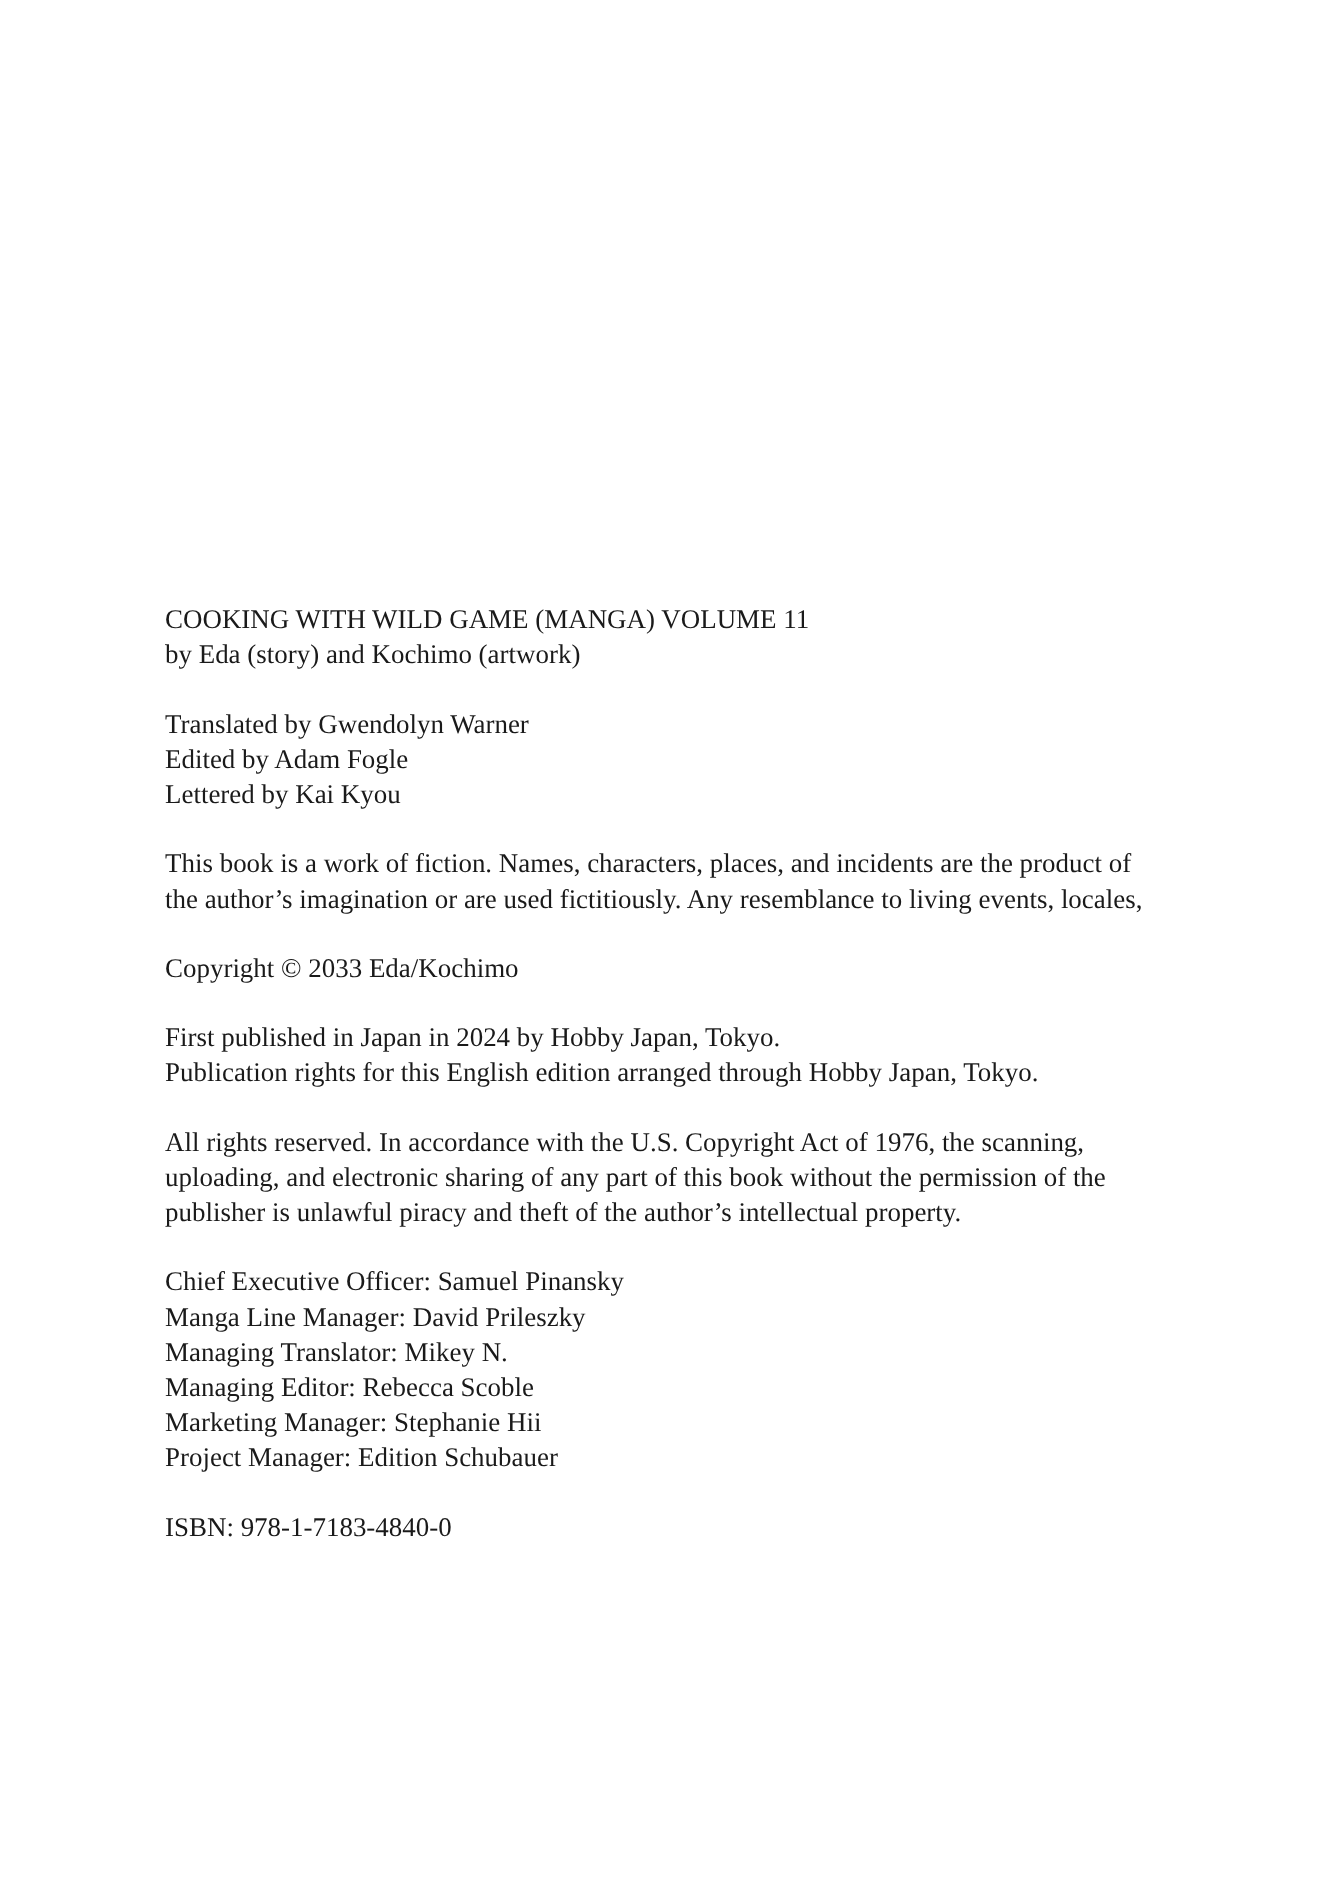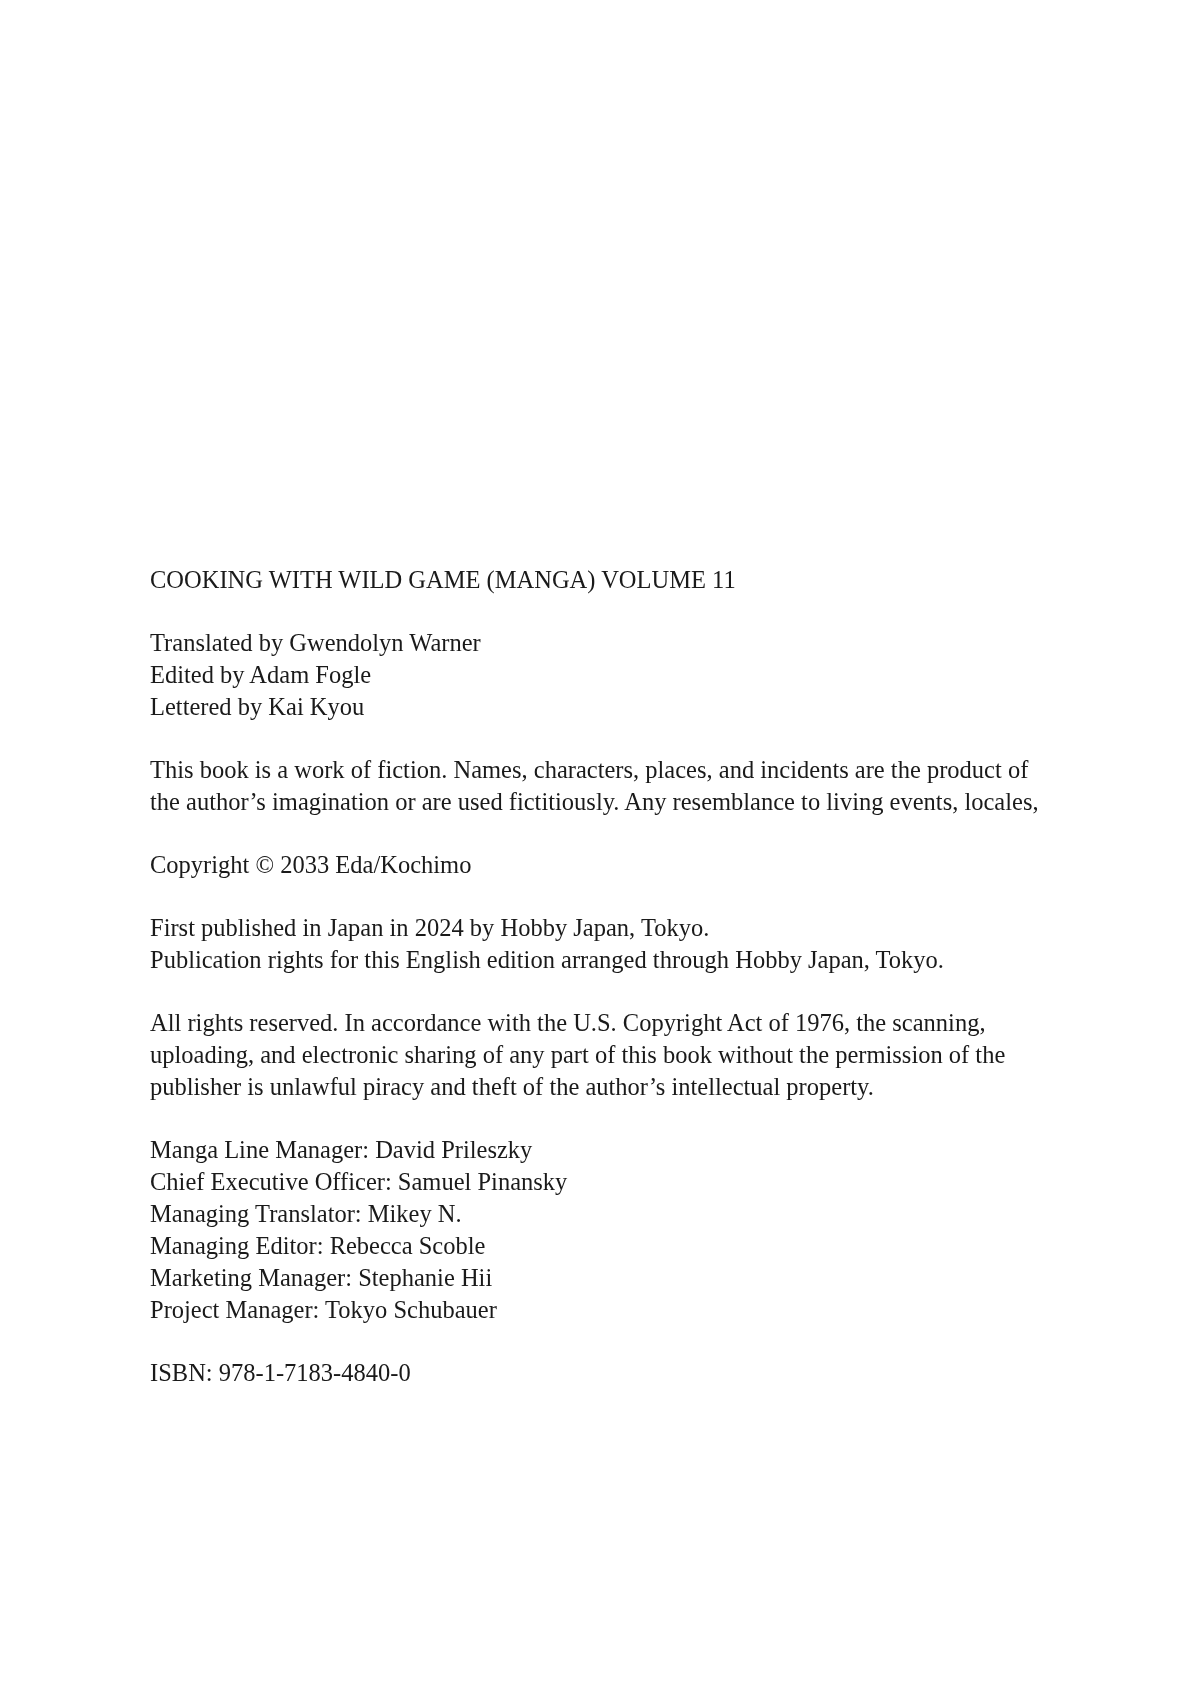--- a/index.html
+++ b/index.html
@@ -2,29 +2,30 @@
 <html><head>
 <meta charset="utf-8">
 <style>
   html, body { margin: 0; padding: 0; background: #ffffff; }
   body { width: 1200px; height: 1706px; position: relative; overflow: hidden; }
   .page {
     position: absolute; left: 150px; top: 548px; width: 960px;
     font-family: "Liberation Serif", "DejaVu Serif", serif;
     font-size: 24.5px; line-height: 32px; color: #1a1a1a;
   }
-  .block { margin: 16px 0 31px 0; }
+  .block { margin: 0 0 31px 0; }
   .line { display: block; white-space: nowrap; }
 </style>
 </head>
 <body>
 
 <div class="page">
   <div class="block">
     <span class="line">COOKING WITH WILD GAME (MANGA) VOLUME 11</span>
+    <span class="line">by Eda (story) and Kochimo (artwork)</span>
   </div>
 
   <div class="block">
     <span class="line">Translated by Gwendolyn Warner</span>
     <span class="line">Edited by Adam Fogle</span>
     <span class="line">Lettered by Kai Kyou</span>
   </div>
 
   <div class="block">
     <span class="line">This book is a work of fiction. Names, characters, places, and incidents are the product of</span>
@@ -41,24 +42,24 @@
   </div>
 
   <div class="block">
     <span class="line">All rights reserved. In accordance with the U.S. Copyright Act of 1976, the scanning,</span>
     <span class="line">uploading, and electronic sharing of any part of this book without the permission of the</span>
     <span class="line">publisher is unlawful piracy and theft of the author’s intellectual property.</span>
   </div>
 
 
   <div class="block">
+    <span class="line">Chief Executive Officer: Samuel Pinansky</span>
     <span class="line">Manga Line Manager: David Prileszky</span>
-    <span class="line">Chief Executive Officer: Samuel Pinansky</span>
     <span class="line">Managing Translator: Mikey N.</span>
     <span class="line">Managing Editor: Rebecca Scoble</span>
     <span class="line">Marketing Manager: Stephanie Hii</span>
-    <span class="line">Project Manager: Tokyo Schubauer</span>
+    <span class="line">Project Manager: Edition Schubauer</span>
   </div>
 
   <div class="block">
     <span class="line">ISBN: 978-1-7183-4840-0</span>
   </div>
 </div>
 
 </body></html>

